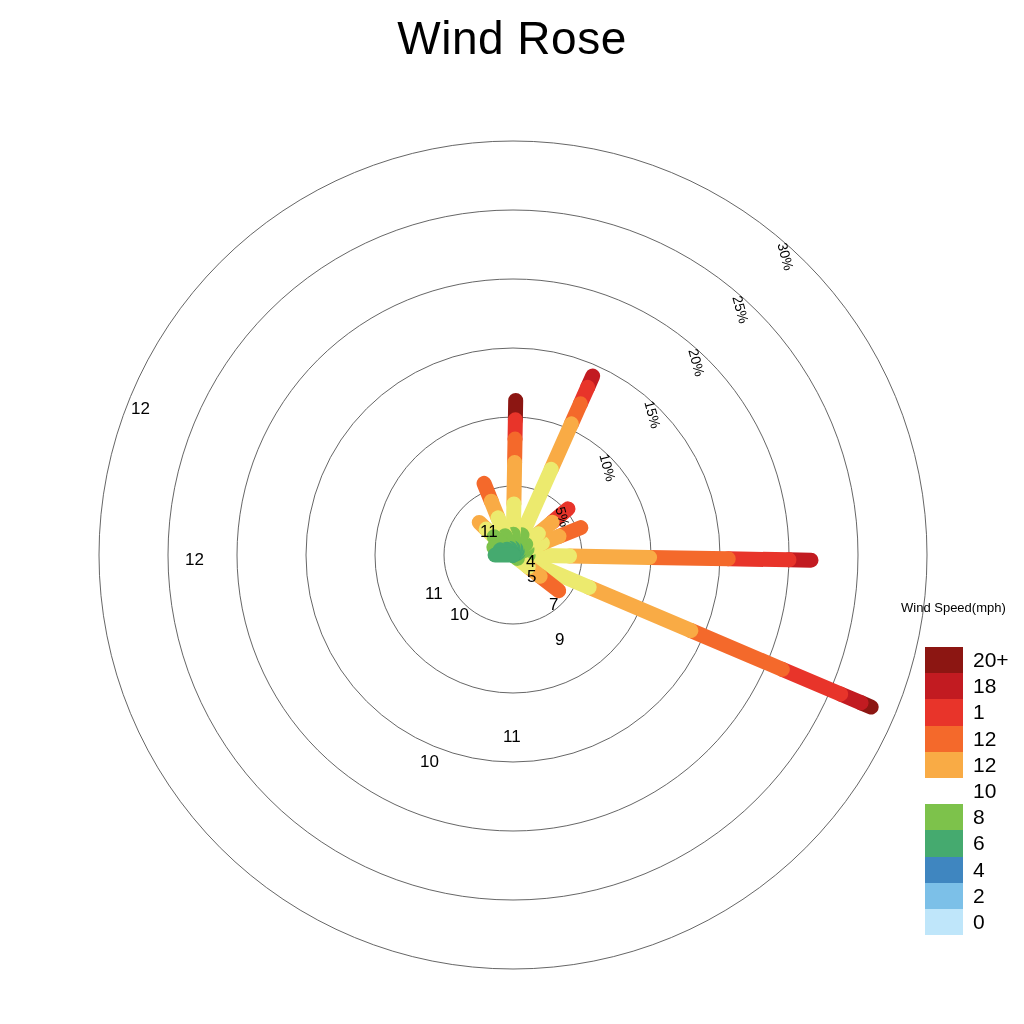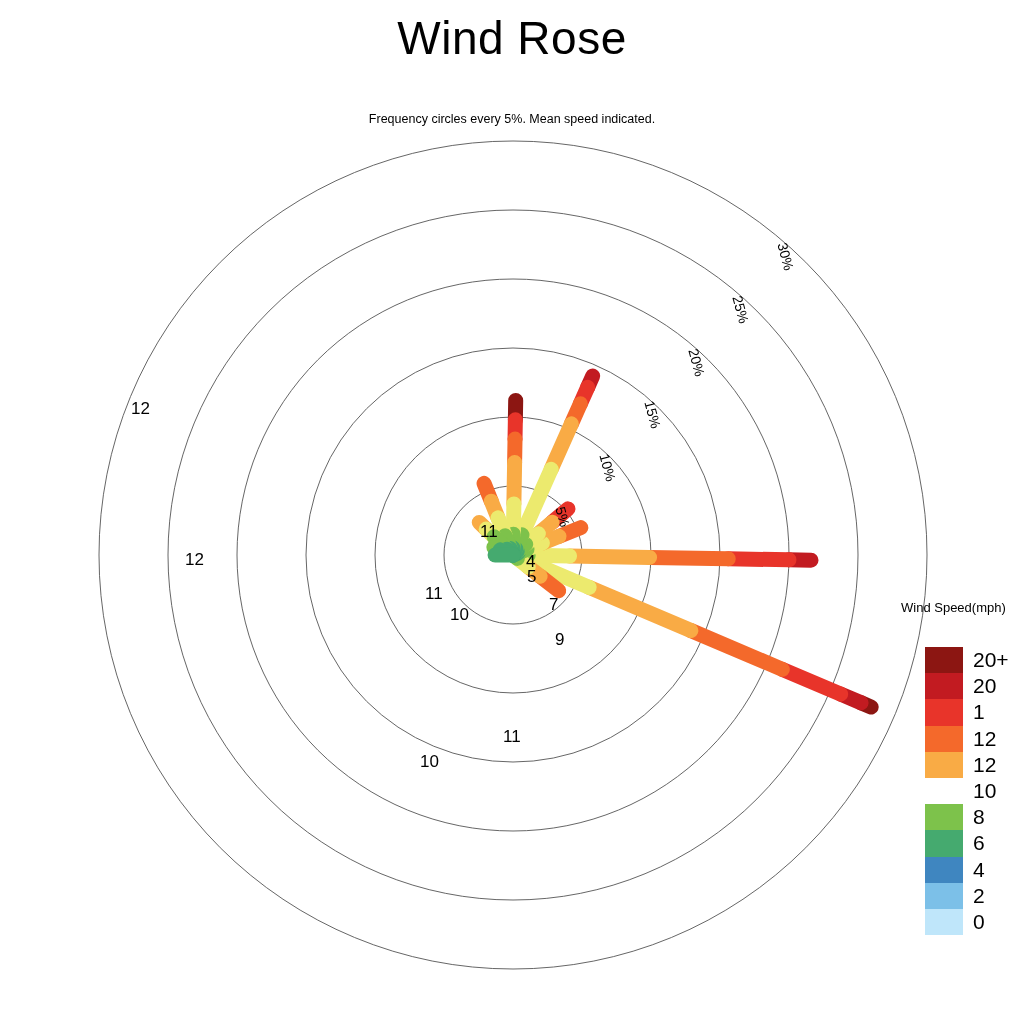--- a/index.html
+++ b/index.html
@@ -79,21 +79,20 @@
     width:46px;
     text-align:left;
   }
 </style>
 </head>
 <body>
 
 <div id="root">
 
   <div class="title">Wind Rose</div>
-  <div class="note">Frequency circles every 5%. Mean speed indicated.</div>
 
   <svg id="plot" viewBox="0 0 1024 1024" xmlns="http://www.w3.org/2000/svg">
     <g id="rings">
         <circle cx="513" cy="555" r="69" fill="none" stroke="#555" stroke-width="0.9"></circle>
         <circle cx="513" cy="555" r="138" fill="none" stroke="#555" stroke-width="0.9"></circle>
         <circle cx="513" cy="555" r="207" fill="none" stroke="#555" stroke-width="0.9"></circle>
         <circle cx="513" cy="555" r="276" fill="none" stroke="#555" stroke-width="0.9"></circle>
         <circle cx="513" cy="555" r="345" fill="none" stroke="#555" stroke-width="0.9"></circle>
         <circle cx="513" cy="555" r="414" fill="none" stroke="#555" stroke-width="0.9"></circle>
       </g>
@@ -201,21 +200,21 @@
 
   <div class="legend">
     <div class="legend-title">Wind Speed(mph)</div>
     <div class="legend-body" id="legend-body">
         <div class="legend-row">
           <span class="legend-swatch" style="background: rgb(140, 22, 18);"></span>
           <span class="legend-text">20+</span>
         </div>
         <div class="legend-row">
           <span class="legend-swatch" style="background: rgb(194, 27, 33);"></span>
-          <span class="legend-text">20</span>
+          <span class="legend-text">18</span>
         </div>
         <div class="legend-row">
           <span class="legend-swatch" style="background: rgb(232, 52, 42);"></span>
           <span class="legend-text">1</span>
         </div>
         <div class="legend-row">
           <span class="legend-swatch" style="background: rgb(244, 105, 43);"></span>
           <span class="legend-text">12</span>
         </div>
         <div class="legend-row">

